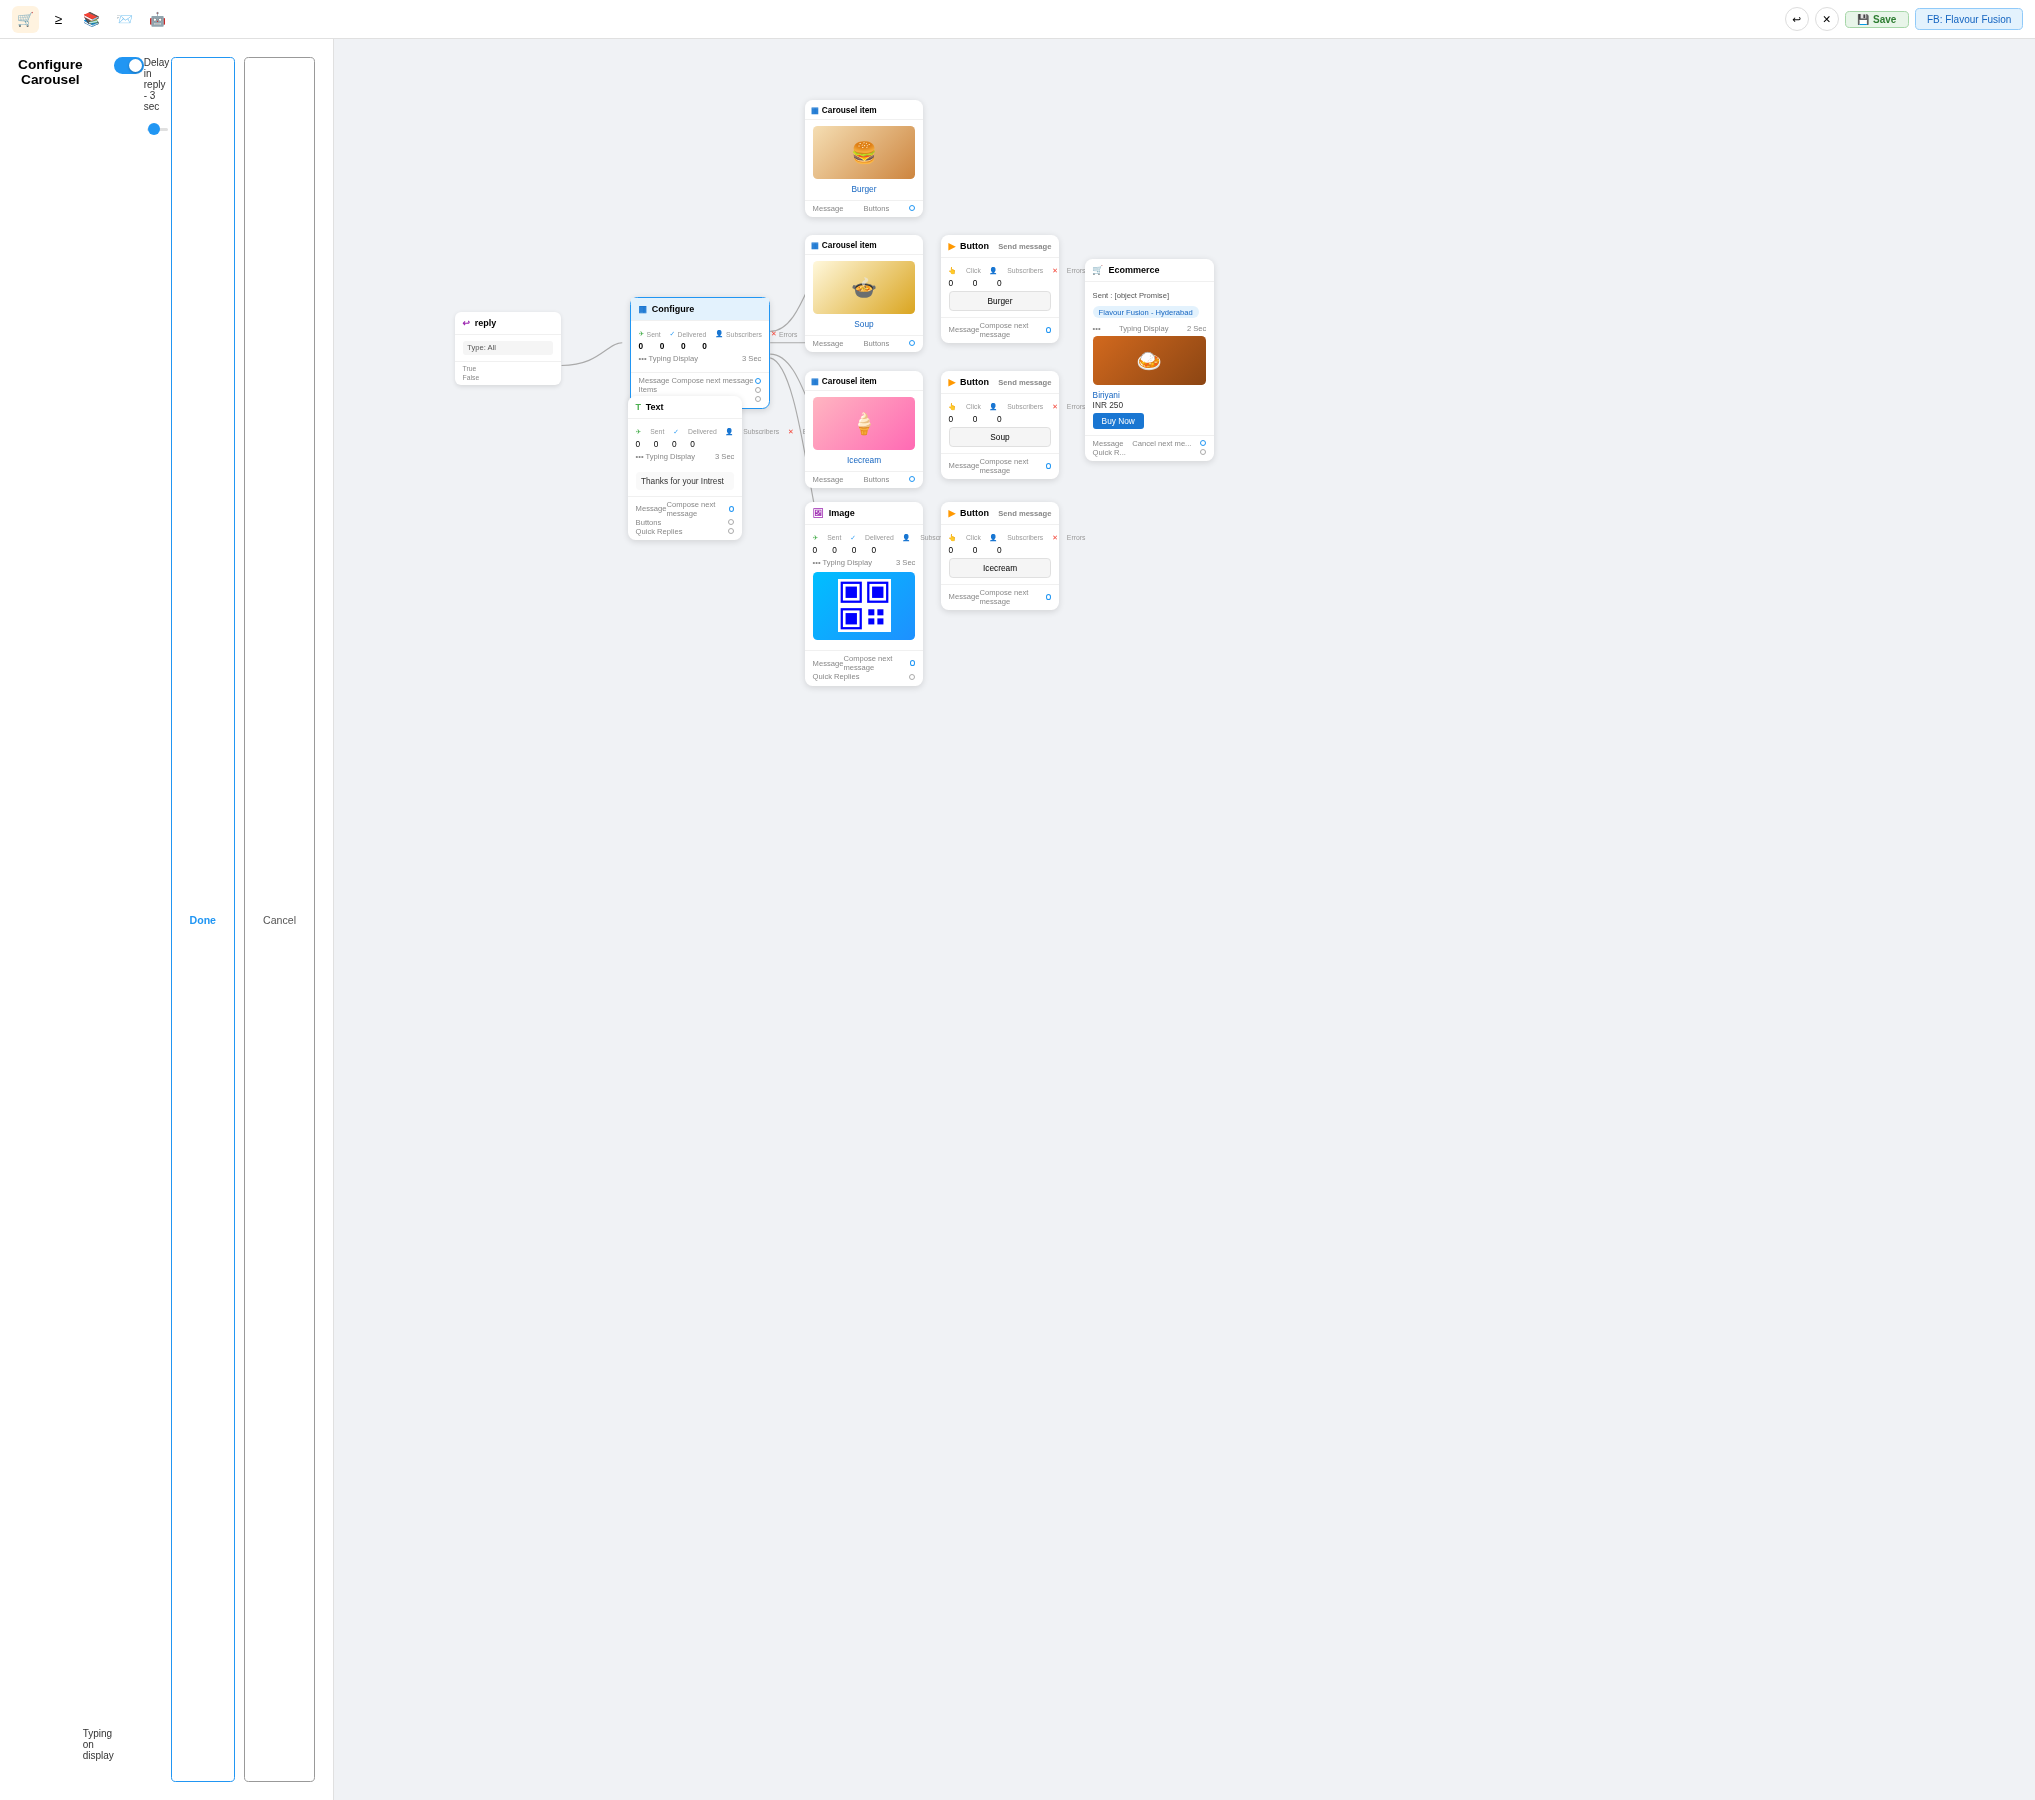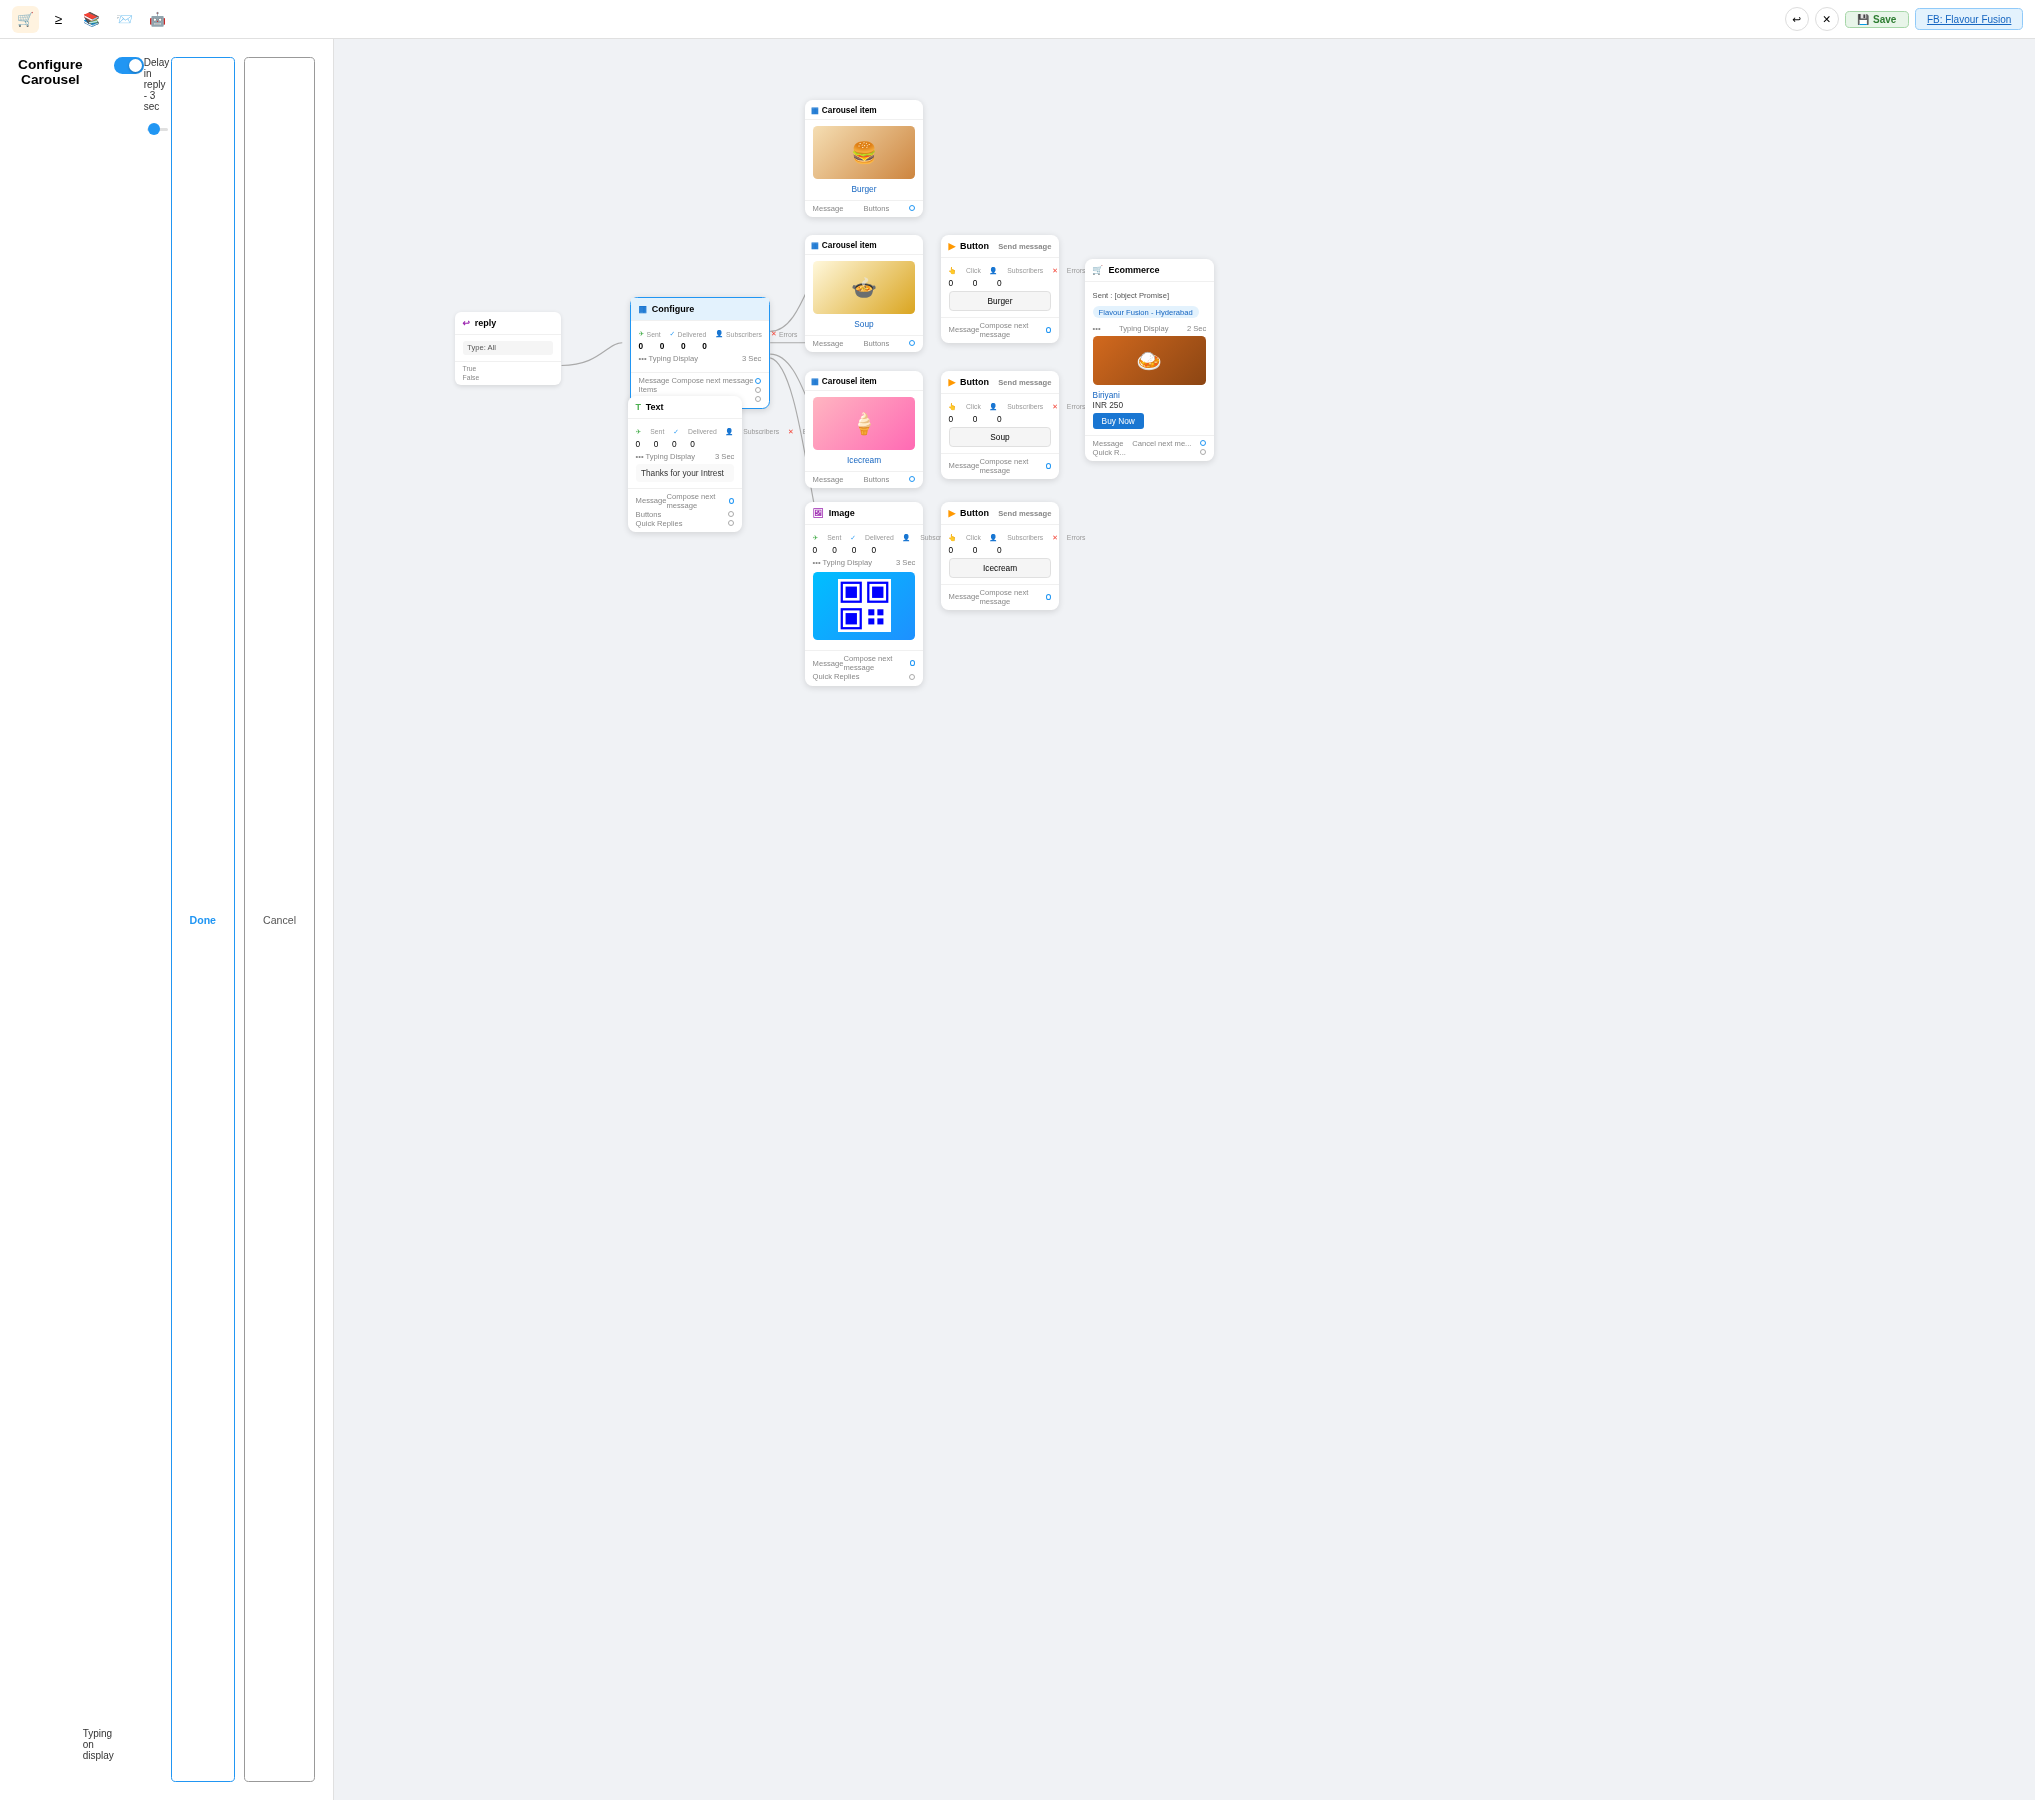--- a/index.html
+++ b/index.html
@@ -27,21 +27,21 @@
     .btn-undo, .btn-redo {
       width: 24px; height: 24px; border-radius: 50%; border: 0.8px solid #ddd;
       background: #fff; cursor: pointer; display: flex; align-items: center; justify-content: center; font-size: 10.6px;
     }
     .btn-save {
       background: #e8f5e9; border: 0.8px solid #a5d6a7; color: #2e7d32;
       padding: 2px 12px; border-radius: 4.6px; cursor: pointer; font-size: 10px; font-weight: 600;
     }
     .btn-fb {
       background: #e3f2fd; border: 0.8px solid #90caf9; color: #1565c0;
-      padding: 4.6px 10.6px; border-radius: 4.6px; cursor: pointer; font-size: 10px; font-weight: 500; text-decoration: underline;
+      padding: 4.6px 10.6px; border-radius: 4.6px; cursor: pointer; font-size: 10px; font-weight: 500;
     }
 
     
     .main-layout { display: flex; flex: 1; overflow: hidden; }
 
     
     .left-panel {
       width: 334px; background: #fff; border-right: 0.8px solid #e0e0e0;
       display: flex; flex-direction: row; padding: 18px; overflow-y: auto;
     }
@@ -318,21 +318,21 @@
           <div class="stats-row">
             <span>0</span>
             <span style="margin-left:4.6px;">0</span>
             <span style="margin-left:4.6px;">0</span>
             <span style="margin-left:4.6px;">0</span>
           </div>
           <div class="typing-row">
             <span>••• <span>Typing Display</span></span>
             <span>3 Sec</span>
           </div>
-          <div style="background:#f9f9f9;padding:3.8px 5.3px;border-radius:3.8px;font-size:8.3px;color:#333;margin-top:3px;">Thanks for your Intrest</div>
+          <div style="background:#f9f9f9;padding:3.8px 5.3px;border-radius:3.8px;font-size:8.3px;color:#333;margin-top:11px;">Thanks for your Intrest</div>
         </div>
         <div class="node-footer">
           <div class="footer-row">
             <span>Message</span>
             <span>Compose next message</span>
             <span class="port-dot blue"></span>
           </div>
           <div class="footer-row">
             <span>Buttons</span>
             <span class="port-dot"></span>

